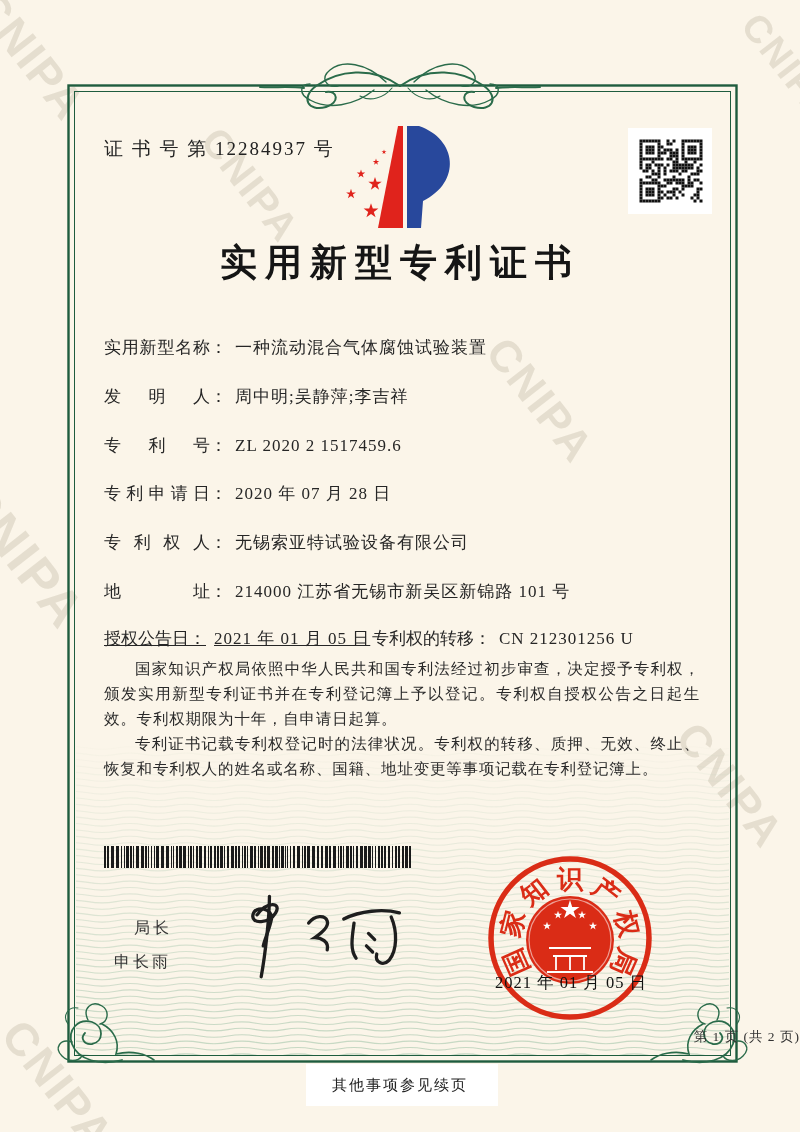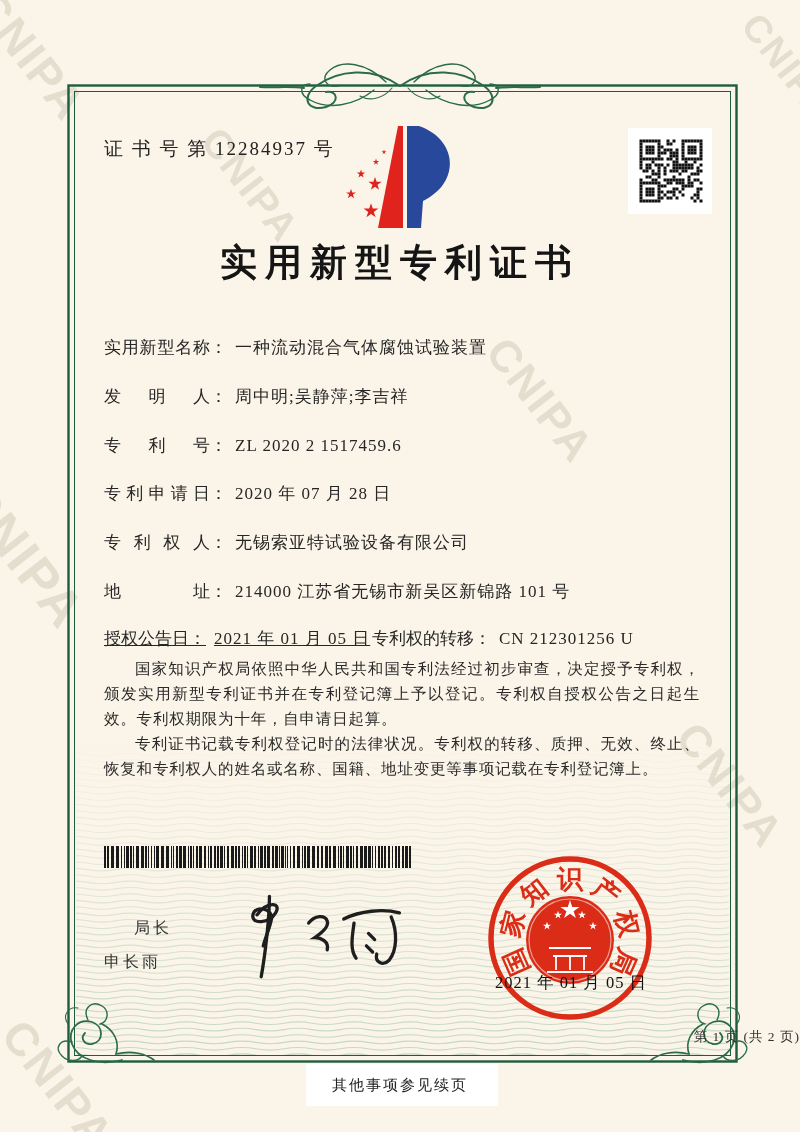--- a/index.html
+++ b/index.html
@@ -520,21 +520,21 @@
       <rect x="284" y="0" width="2" height="22" fill="#1a1a1a"></rect>
       <rect x="288" y="0" width="1" height="22" fill="#1a1a1a"></rect>
       <rect x="291" y="0" width="2" height="22" fill="#1a1a1a"></rect>
       <rect x="294" y="0" width="2" height="22" fill="#1a1a1a"></rect>
       <rect x="298" y="0" width="2" height="22" fill="#1a1a1a"></rect>
       <rect x="301" y="0" width="3" height="22" fill="#1a1a1a"></rect>
       <rect x="305" y="0" width="2" height="22" fill="#1a1a1a"></rect>
     </svg>
 
   <div class="abs signer" style="left:114px;top:918px;margin-left:20px;">局长</div>
-  <div class="abs signer" style="left:104px;top:952px;">申长雨</div>
+  <div class="abs signer" style="left:114px;top:952px;">申长雨</div>
 
   <svg id="sig-svg" class="abs" style="left:222px;top:892px;" width="196" height="88" viewBox="0 0 190 85">
       <path d="M34,22 C44,8 58,10 52,20 C46,30 28,32 30,22 C32,12 50,16 48,26 C46,36 42,44 40,52" fill="none" stroke="#1e1e1e" stroke-width="3.2" stroke-linecap="round"></path>
       <path d="M46,4 C46,24 42,60 38,82" fill="none" stroke="#1e1e1e" stroke-width="3.2" stroke-linecap="round"></path>
       <path d="M84,30 C90,22 100,22 102,28 C104,34 96,40 90,44 C96,44 104,48 102,56" fill="none" stroke="#1e1e1e" stroke-width="3.2" stroke-linecap="round"></path>
       <path d="M118,26 C134,18 156,16 172,20" fill="none" stroke="#1e1e1e" stroke-width="3.2" stroke-linecap="round"></path>
       <path d="M128,30 C126,44 124,56 130,64" fill="none" stroke="#1e1e1e" stroke-width="3.2" stroke-linecap="round"></path>
       <path d="M164,24 C170,38 170,56 162,66 C156,72 148,68 150,60" fill="none" stroke="#1e1e1e" stroke-width="3.2" stroke-linecap="round"></path>
       <path d="M142,40 L148,46" fill="none" stroke="#1e1e1e" stroke-width="3.2" stroke-linecap="round"></path>
       <path d="M140,52 L146,58" fill="none" stroke="#1e1e1e" stroke-width="3.2" stroke-linecap="round"></path>

